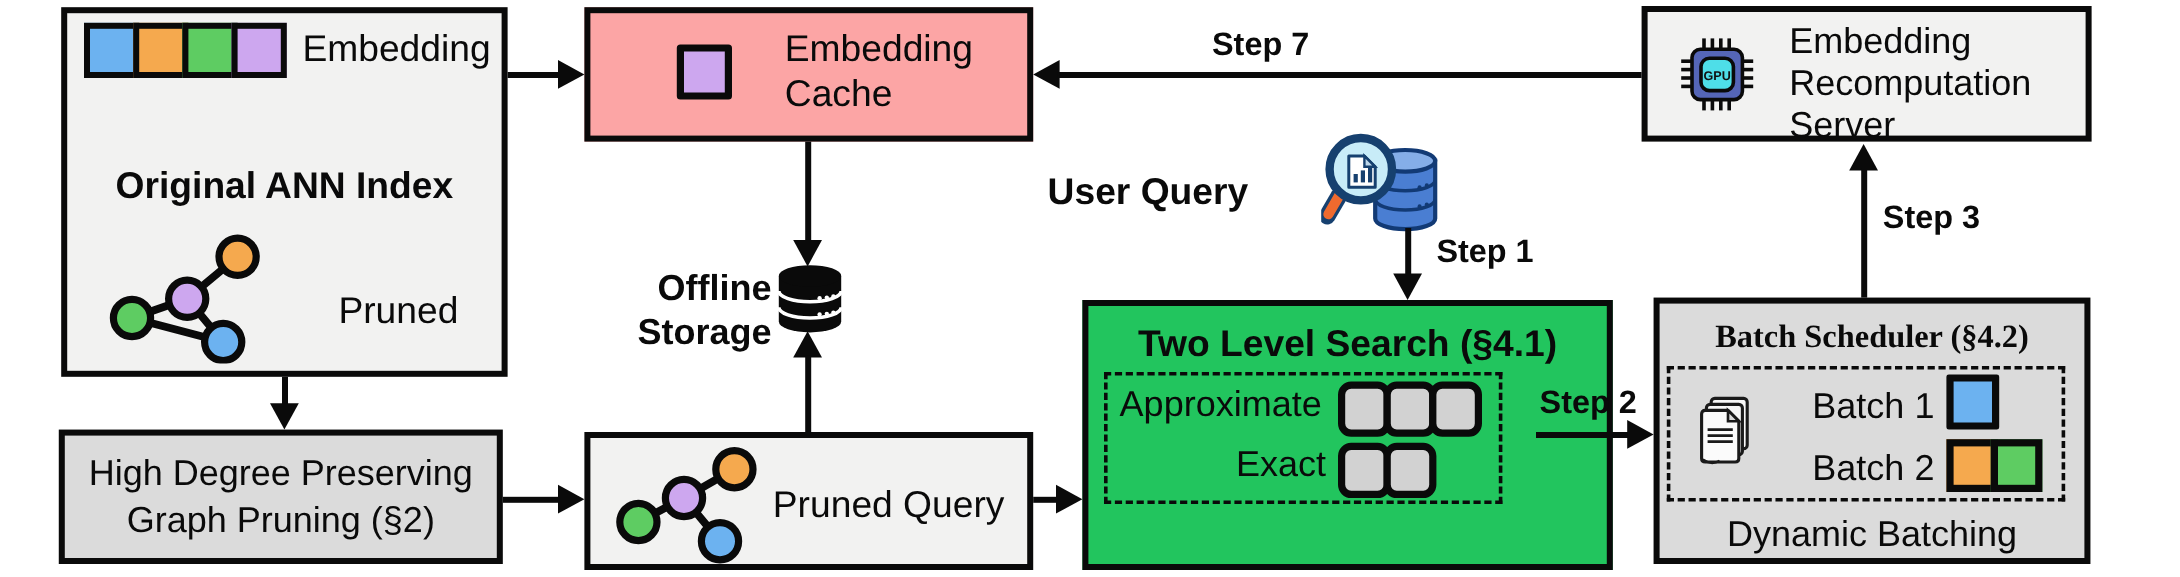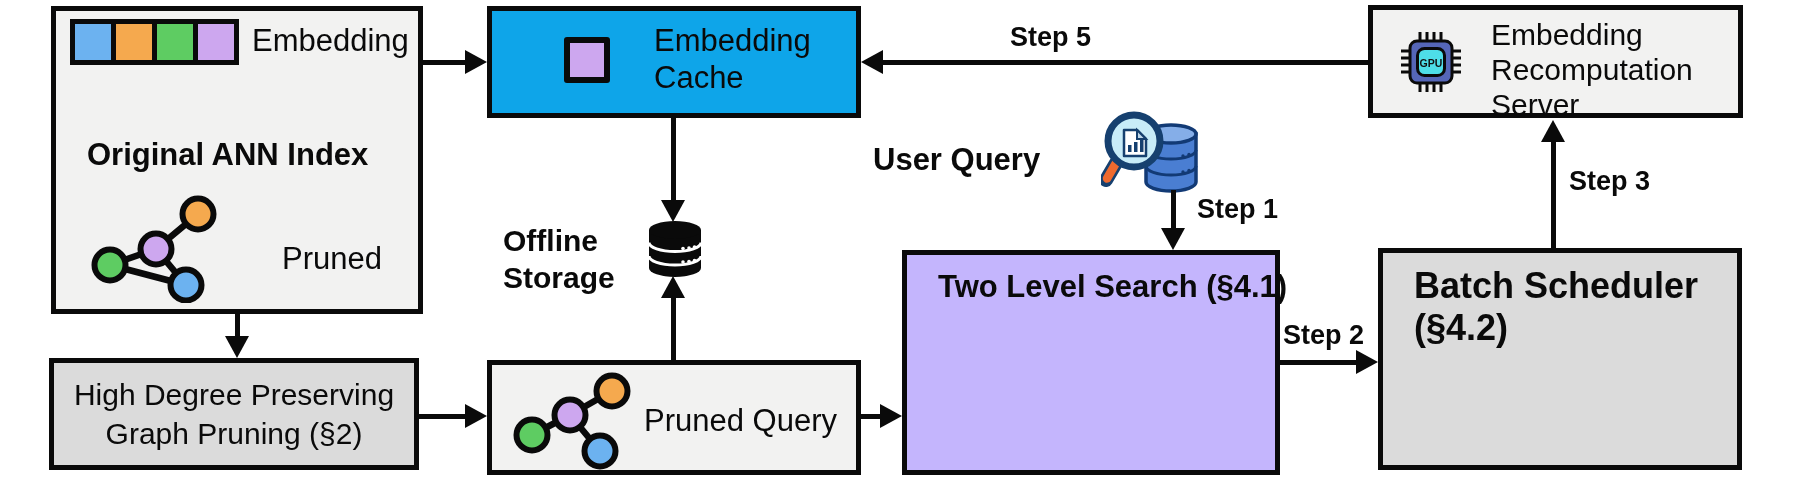--- a/index.html
+++ b/index.html
@@ -13,21 +13,21 @@
   .shaft{position:absolute;background:#0a0a0a;}
   .ah{position:absolute;width:0;height:0;}
   .ah-right{border-top:12px solid transparent;border-bottom:12px solid transparent;border-left:22px solid #0a0a0a;}
   .ah-left{border-top:12px solid transparent;border-bottom:12px solid transparent;border-right:22px solid #0a0a0a;}
   .ah-down{border-left:12px solid transparent;border-right:12px solid transparent;border-top:22px solid #0a0a0a;}
   .ah-up{border-left:12px solid transparent;border-right:12px solid transparent;border-bottom:22px solid #0a0a0a;}
   .sq{box-sizing:content-box;border:5px solid #0a0a0a;}
   .dashed{position:absolute;border:3px dashed #0a0a0a;box-sizing:border-box;}
   .qsq{position:absolute;width:32px;height:34px;border:6px solid #0a0a0a;border-radius:11px;box-sizing:content-box;}
   .steplbl{font-weight:bold;font-size:27px;}
-  .center-text{width:100%;position:absolute;padding-left:31px;}
+  .center-text{width:100%;text-align:center;position:absolute;}
 </style>
 </head>
 <body>
 
 <div id="canvas">
 
   <div class="box" style="left: 6px; top: 6px; width: 372px; height: 308px; background-color: rgb(242, 242, 241);">
     <div style="position:absolute;left:14px;top:8px;display:flex;">
       <div class="sq" style="width: 36px; height: 36px; background-color: rgb(108, 178, 240);"></div>
       <div class="sq" style="width: 36px; height: 36px; margin-left: -5px; background-color: rgb(245, 169, 78);"></div>
@@ -48,26 +48,26 @@
       <circle cx="28" cy="78" r="15.5" stroke="#0a0a0a" stroke-width="6" fill="#5ecc62"></circle>
       <circle cx="104" cy="98" r="15.5" stroke="#0a0a0a" stroke-width="6" fill="#6cb2f0"></circle>
     </svg>
     <div class="lbl" style="left:226px;top:230px;font-size:31px;">Pruned</div>
   </div>
 
   <div class="box" style="left: 4px; top: 358px; width: 370px; height: 112px; display: flex; align-items: center; justify-content: center; background-color: rgb(219, 219, 219);">
     <div style="width:330px;text-align:center;font-size:30px;line-height:1.3;">High Degree Preserving Graph Pruning (§2)</div>
   </div>
 
-  <div class="box" style="left: 442px; top: 6px; width: 374px; height: 112px; background-color: #0ea5e9;">
+  <div class="box" style="left: 442px; top: 6px; width: 374px; height: 112px; background-color: #fca5a5;">
     <div class="sq" style="position: absolute; left: 72px; top: 26px; width: 34px; height: 34px; border-width: 6px; border-radius: 3px; background-color: rgb(205, 167, 239);"></div>
     <div style="position:absolute;left:162px;top:12px;width:200px;font-size:31px;line-height:1.18;">Embedding Cache</div>
   </div>
 
-  <div style="position:absolute;left:458px;top:222px;width:140px;text-align:left;font-weight:bold;font-size:30px;line-height:1.24;">Offline Storage</div>
+  <div style="position:absolute;left:458px;top:222px;width:140px;text-align:right;font-weight:bold;font-size:30px;line-height:1.24;">Offline Storage</div>
   <svg style="position:absolute;left:602px;top:220px;" width="56" height="58" viewBox="0 0 56 58">
     <path d="M2 10 V48 A26 9 0 0 0 54 48 V10 Z" fill="#0a0a0a"></path>
     <ellipse cx="28" cy="10" rx="26" ry="9" fill="#0a0a0a"></ellipse>
     <path d="M2 22.5 A26 9 0 0 0 54 22.5" stroke="#ffffff" stroke-width="3" fill="none"></path>
     <path d="M2 36 A26 9 0 0 0 54 36" stroke="#ffffff" stroke-width="3" fill="none"></path>
     <g fill="#ffffff">
       <circle cx="36" cy="28.5" r="1.8"></circle>
         <circle cx="42" cy="28" r="1.8"></circle>
         <circle cx="47.5" cy="27" r="1.8"></circle>
       <circle cx="36" cy="42" r="1.8"></circle>
@@ -108,26 +108,57 @@
     <circle cx="33" cy="37" r="26" fill="#c8ecf8" stroke="#16406f" stroke-width="7"></circle>
     <path d="M23 26 h13 l9 9 v17 h-22 z" fill="#ffffff" stroke="#16406f" stroke-width="2.5" stroke-linejoin="round"></path>
     <path d="M36 26 v9 h9 z" fill="#bdd7ea" stroke="#16406f" stroke-width="2"></path>
     <g fill="#16406f">
       <rect x="27" y="41" width="3.5" height="7"></rect>
       <rect x="33" y="38" width="3.5" height="10"></rect>
       <rect x="39" y="35" width="3.5" height="13"></rect>
     </g>
   </svg>
 
-  <div class="box" style="left: 857px; top: 250px; width: 378px; height: 225px; background-color: #c4b5fd;">
+  <div class="box" style="left: 857px; top: 250px; width: 442px; height: 225px; background-color: #22c55e;">
     <div class="center-text title" style="top:14px;font-size:31px;">Two Level Search (§4.1)</div>
+    <div class="dashed" style="left:13px;top:55px;width:332px;height:110px;">
+      <div class="lbl" style="left:10px;top:8px;font-size:30px;">Approximate</div>
+      <div class="qsq" style="left: 192px; top: 5px; background-color: rgb(210, 210, 210);"></div>
+      <div class="qsq" style="left: 230px; top: 5px; background-color: rgb(210, 210, 210);"></div>
+      <div class="qsq" style="left: 268px; top: 5px; background-color: rgb(210, 210, 210);"></div>
+      <div class="lbl" style="left:0px;top:58px;width:182px;text-align:right;font-size:30px;">Exact</div>
+      <div class="qsq" style="left: 192px; top: 56px; background-color: rgb(210, 210, 210);"></div>
+      <div class="qsq" style="left: 230px; top: 56px; background-color: rgb(210, 210, 210);"></div>
+    </div>
   </div>
 
   <div class="box" style="left: 1333px; top: 248px; width: 364px; height: 222px; background-color: rgb(219, 219, 219);">
-    <div class="center-text title" style="top:12px;font-size:36px;">Batch Scheduler (§4.2)</div>
+    <div class="center-text title" style="top:12px;font-size:27px;font-family:Liberation Serif, serif;">Batch Scheduler (§4.2)</div>
+    <div class="dashed" style="left:6px;top:52px;width:332px;height:113px;">
+      <svg style="position:absolute;left:22px;top:22px;" width="48" height="64" viewBox="0 0 48 64">
+        <rect x="12" y="2" width="30" height="42" rx="3" fill="#f7f7f7" stroke="#1a1a1a" stroke-width="2.6"></rect>
+        <rect x="8" y="7" width="30" height="42" rx="3" fill="#f7f7f7" stroke="#1a1a1a" stroke-width="2.6"></rect>
+        <path d="M4 15 q0 -3 3 -3 h19 l9 9 v31 q0 3 -3 3 H7 q-3 0 -3 -3 Z" fill="#fbfbfb" stroke="#1a1a1a" stroke-width="2.6" stroke-linejoin="round"></path>
+        <path d="M26 12 v9 h9 z" fill="#dddddd" stroke="#1a1a1a" stroke-width="2.2"></path>
+        <g stroke="#1a1a1a" stroke-width="2.2">
+          <line x1="9" y1="28" x2="30" y2="28"></line>
+          <line x1="9" y1="33" x2="30" y2="33"></line>
+          <line x1="9" y1="38" x2="30" y2="38"></line>
+        </g>
+        <path d="M5 53 q7 5 14 1" stroke="#1a1a1a" stroke-width="2" fill="none"></path>
+      </svg>
+      <div class="lbl" style="left:100px;top:14px;width:120px;text-align:right;font-size:30px;">Batch 1</div>
+      <div class="sq" style="position: absolute; left: 230px; top: 4px; width: 32px; height: 34px; border-width: 6px; border-radius: 2px; background-color: rgb(108, 178, 240);"></div>
+      <div class="lbl" style="left:100px;top:66px;width:120px;text-align:right;font-size:30px;">Batch 2</div>
+      <div style="position:absolute;left:230px;top:58px;display:flex;">
+        <div class="sq" style="width: 31px; height: 32px; border-width: 6px; background-color: rgb(245, 169, 78);"></div>
+        <div class="sq" style="width: 31px; height: 32px; border-width: 6px; margin-left: -6px; background-color: rgb(94, 204, 98);"></div>
+      </div>
+    </div>
+    <div class="center-text" style="top:176px;font-size:30px;">Dynamic Batching</div>
   </div>
 
   <div class="box" style="left: 1323px; top: 5px; width: 375px; height: 113px; background-color: rgb(242, 242, 241);">
     <svg style="position:absolute;left:26px;top:20px;" width="64" height="64" viewBox="0 0 64 64">
       <g fill="#0a0a0a">
         <rect x="19.5" y="2" width="3" height="9"></rect>
           <rect x="26.5" y="2" width="3" height="9"></rect>
         <rect x="33.5" y="2" width="3" height="9"></rect>
           <rect x="40.5" y="2" width="3" height="9"></rect>
         <rect x="19.5" y="53" width="3" height="9"></rect>
@@ -195,15 +226,15 @@
   <div>
     <div class="ah ah-up" style="left:1496px;top:120px;"></div>
     <div class="shaft" style="left:1506px;top:140px;width:5px;height:108px;"></div>
   </div>
   <div class="lbl steplbl" style="left:1524px;top:166px;">Step 3</div>
 
   <div>
     <div class="ah ah-left" style="left:816px;top:50px;"></div>
     <div class="shaft" style="left:836px;top:60px;width:487px;height:5px;"></div>
   </div>
-  <div class="lbl steplbl" style="left:965px;top:22px;">Step 5</div>
+  <div class="lbl steplbl" style="left:965px;top:22px;">Step 7</div>
 
 </div>
 
 </body></html>

